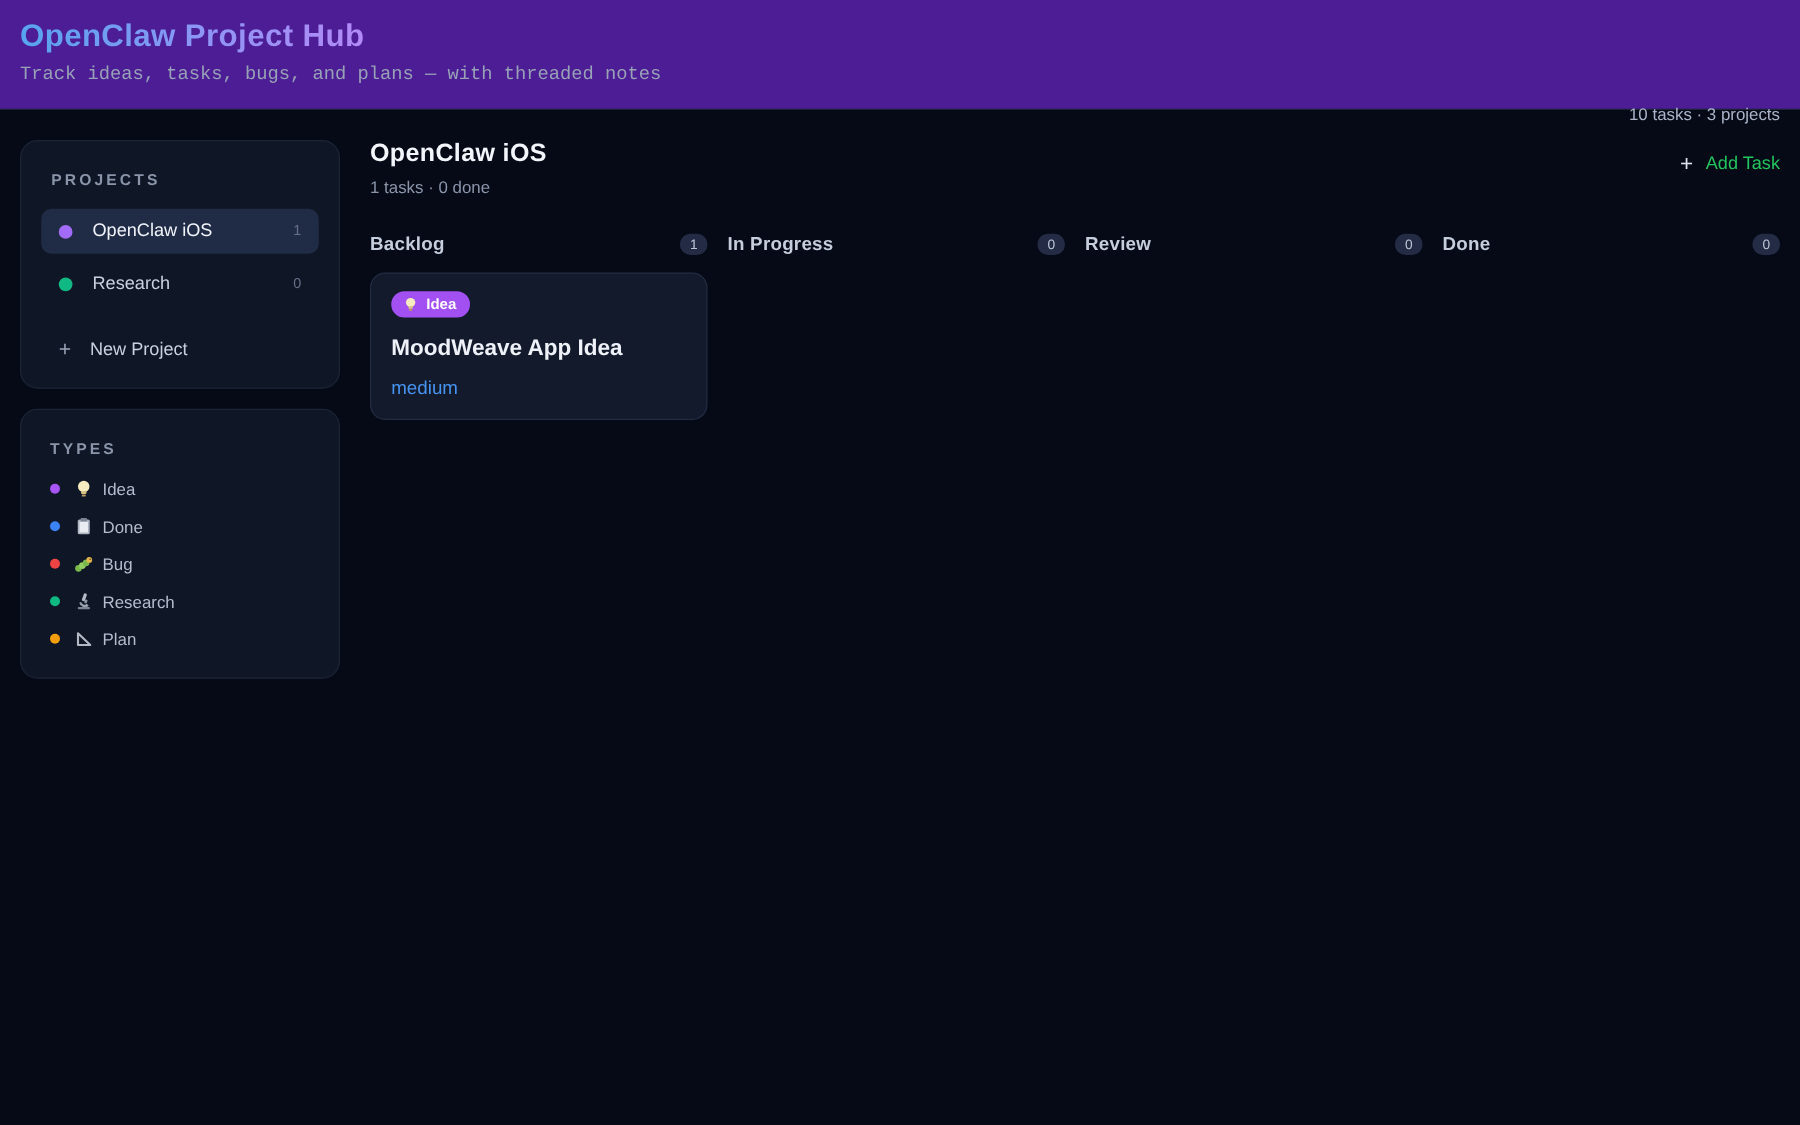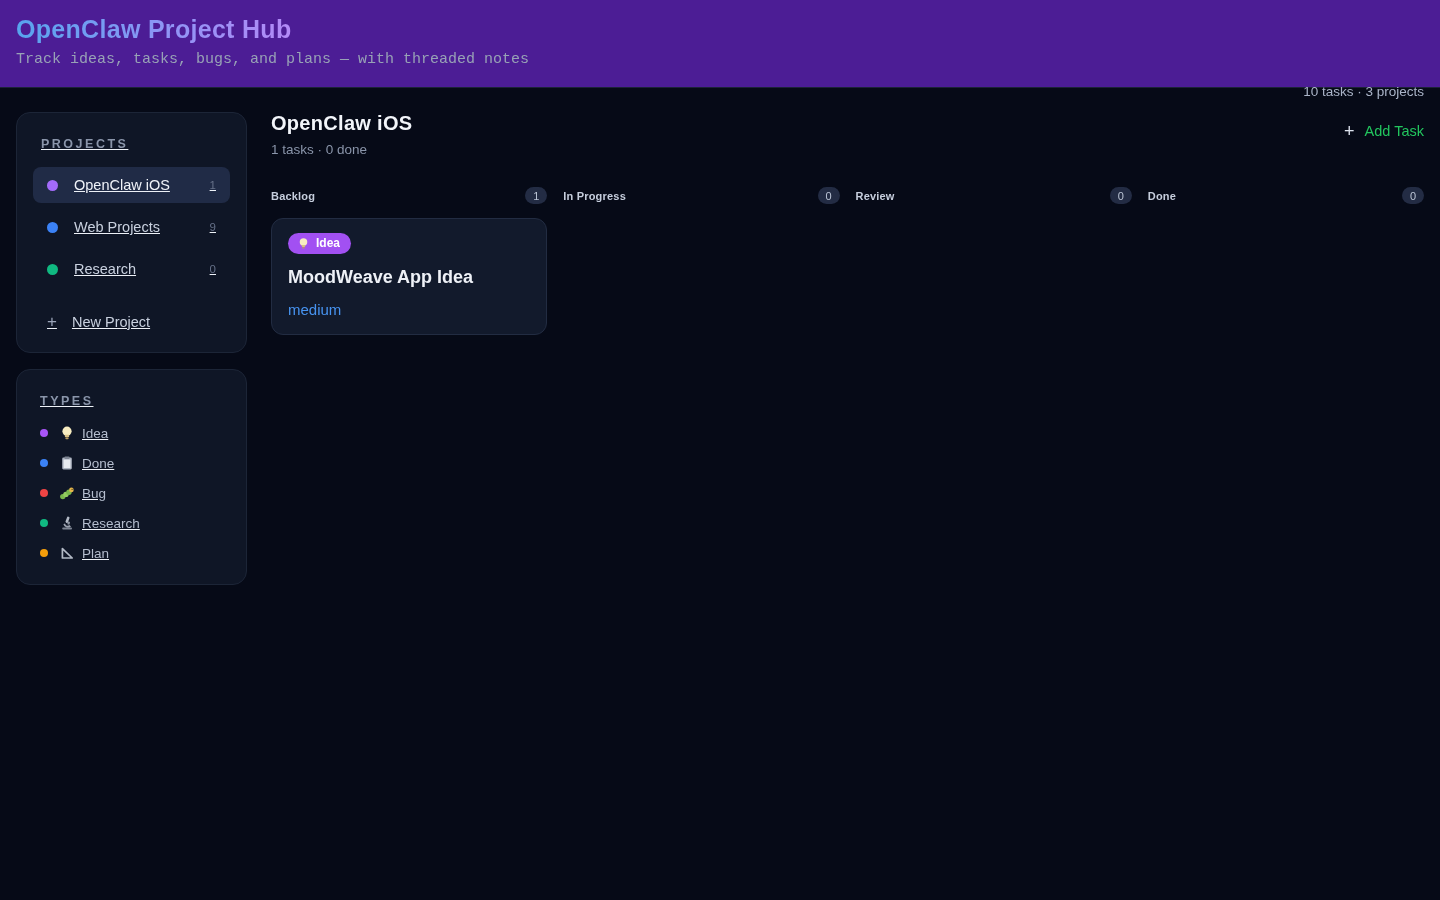--- a/index.html
+++ b/index.html
@@ -42,21 +42,21 @@
     color: #aab4c8;
     margin-top: 48px;
   }
 
   
   .content {
     display: flex;
     align-items: flex-start;
     padding: 24px 16px 0 16px;
   }
-  .sidebar { width: 231px; flex-shrink: 0; text-decoration: underline; }
+  .sidebar { width: 256px; flex-shrink: 0; }
   .main { flex: 1; margin-left: 24px; min-width: 0; }
 
   
   .panel {
     background: #0f1626;
     border: 1px solid #1c2537;
     border-radius: 14px;
     padding: 24px 24px 22px 24px;
   }
   .panel + .panel { margin-top: 16px; padding-left: 23px; }
@@ -157,21 +157,21 @@
     grid-template-columns: repeat(4, 1fr);
     gap: 16px;
     margin-top: 30px;
   }
   .column-header {
     display: flex;
     align-items: center;
     justify-content: space-between;
   }
   .column-name {
-    font-size: 11px;
+    font-size: 15px;
     font-weight: bold;
     color: #c6cedd;
     letter-spacing: 0.2px;
   }
   .column-count {
     background: #232c44;
     color: #bcc5d6;
     font-size: 11px;
     border-radius: 999px;
     min-width: 22px;
@@ -267,25 +267,20 @@
 
   <aside class="sidebar">
 
     <section class="panel">
       <div class="panel-heading">PROJECTS</div>
       <div>
           <div class="project-item selected">
     <span class="proj-dot" style="background: rgb(163, 107, 250);"></span>
     <span class="proj-name">OpenClaw iOS</span>
     <span class="proj-count">1</span>
-  </div>
-          <div class="project-item">
-    <span class="proj-dot" style="background: rgb(59, 130, 246);"></span>
-    <span class="proj-name">Web Projects</span>
-    <span class="proj-count">9</span>
   </div>
           <div class="project-item">
     <span class="proj-dot" style="background: rgb(16, 185, 129);"></span>
     <span class="proj-name">Research</span>
     <span class="proj-count">0</span>
   </div>
         </div>
       <button class="new-project-btn">
         <span class="plus-glyph">+</span>
         <span class="new-project-label">New Project</span>

